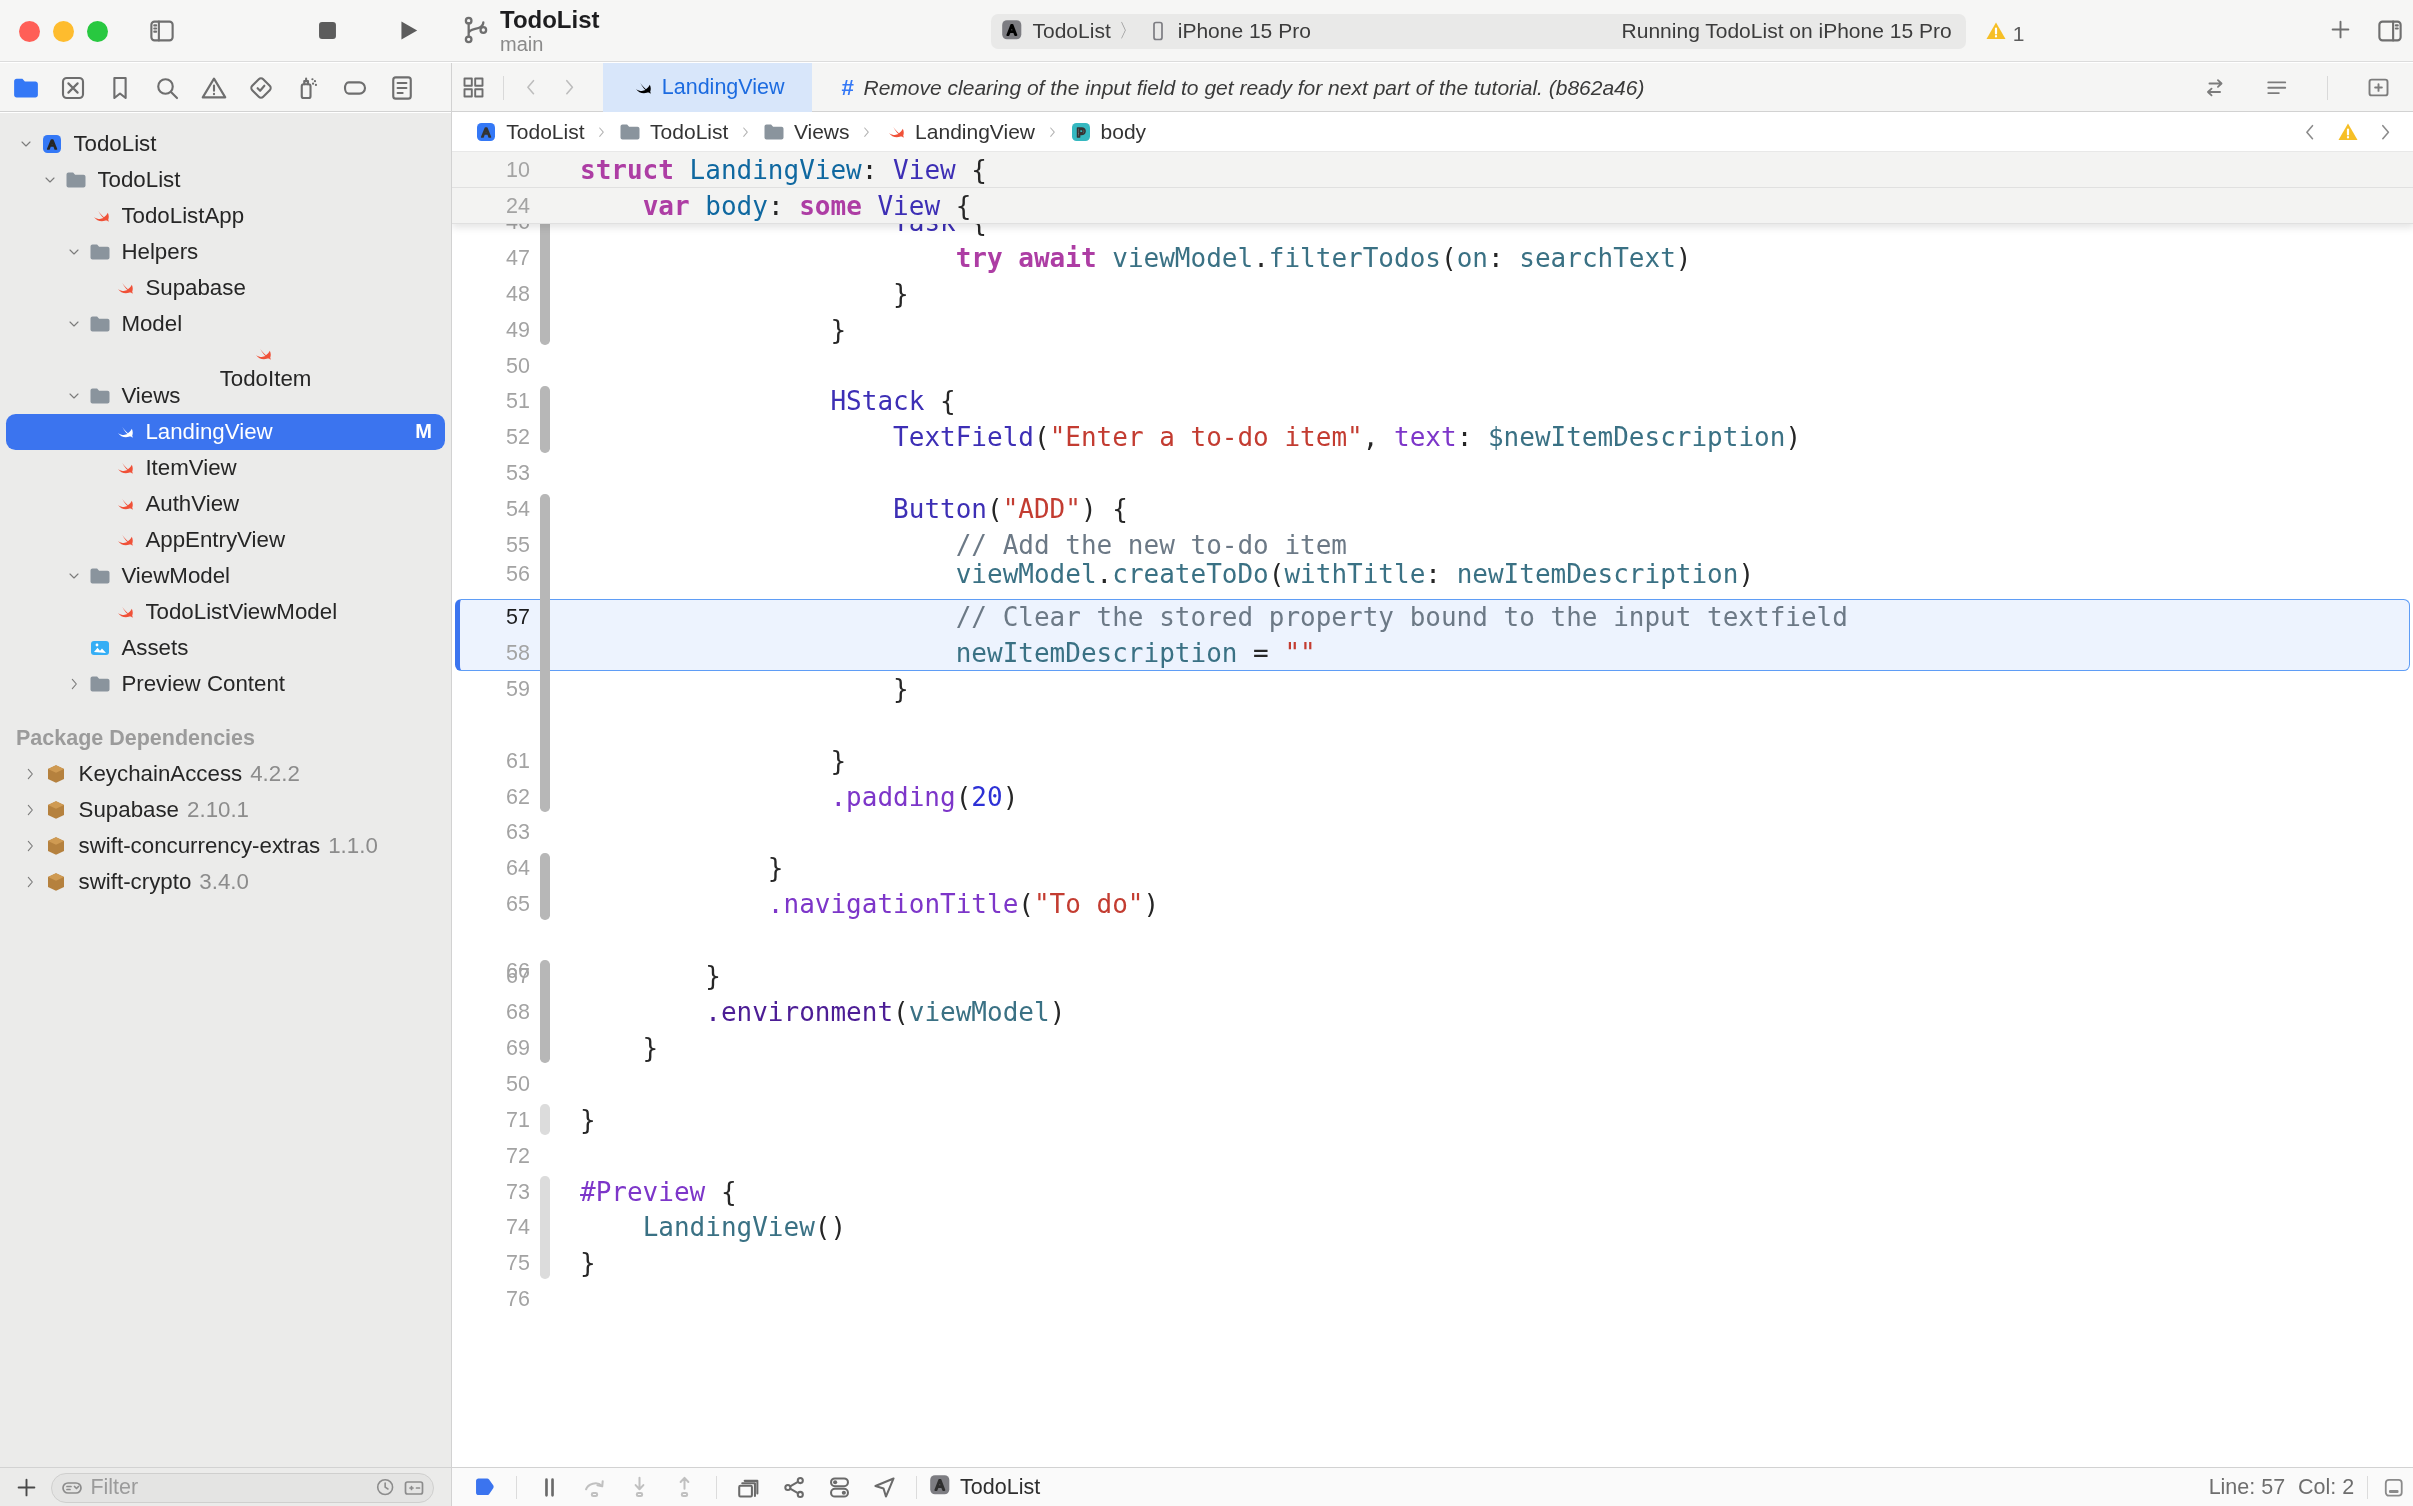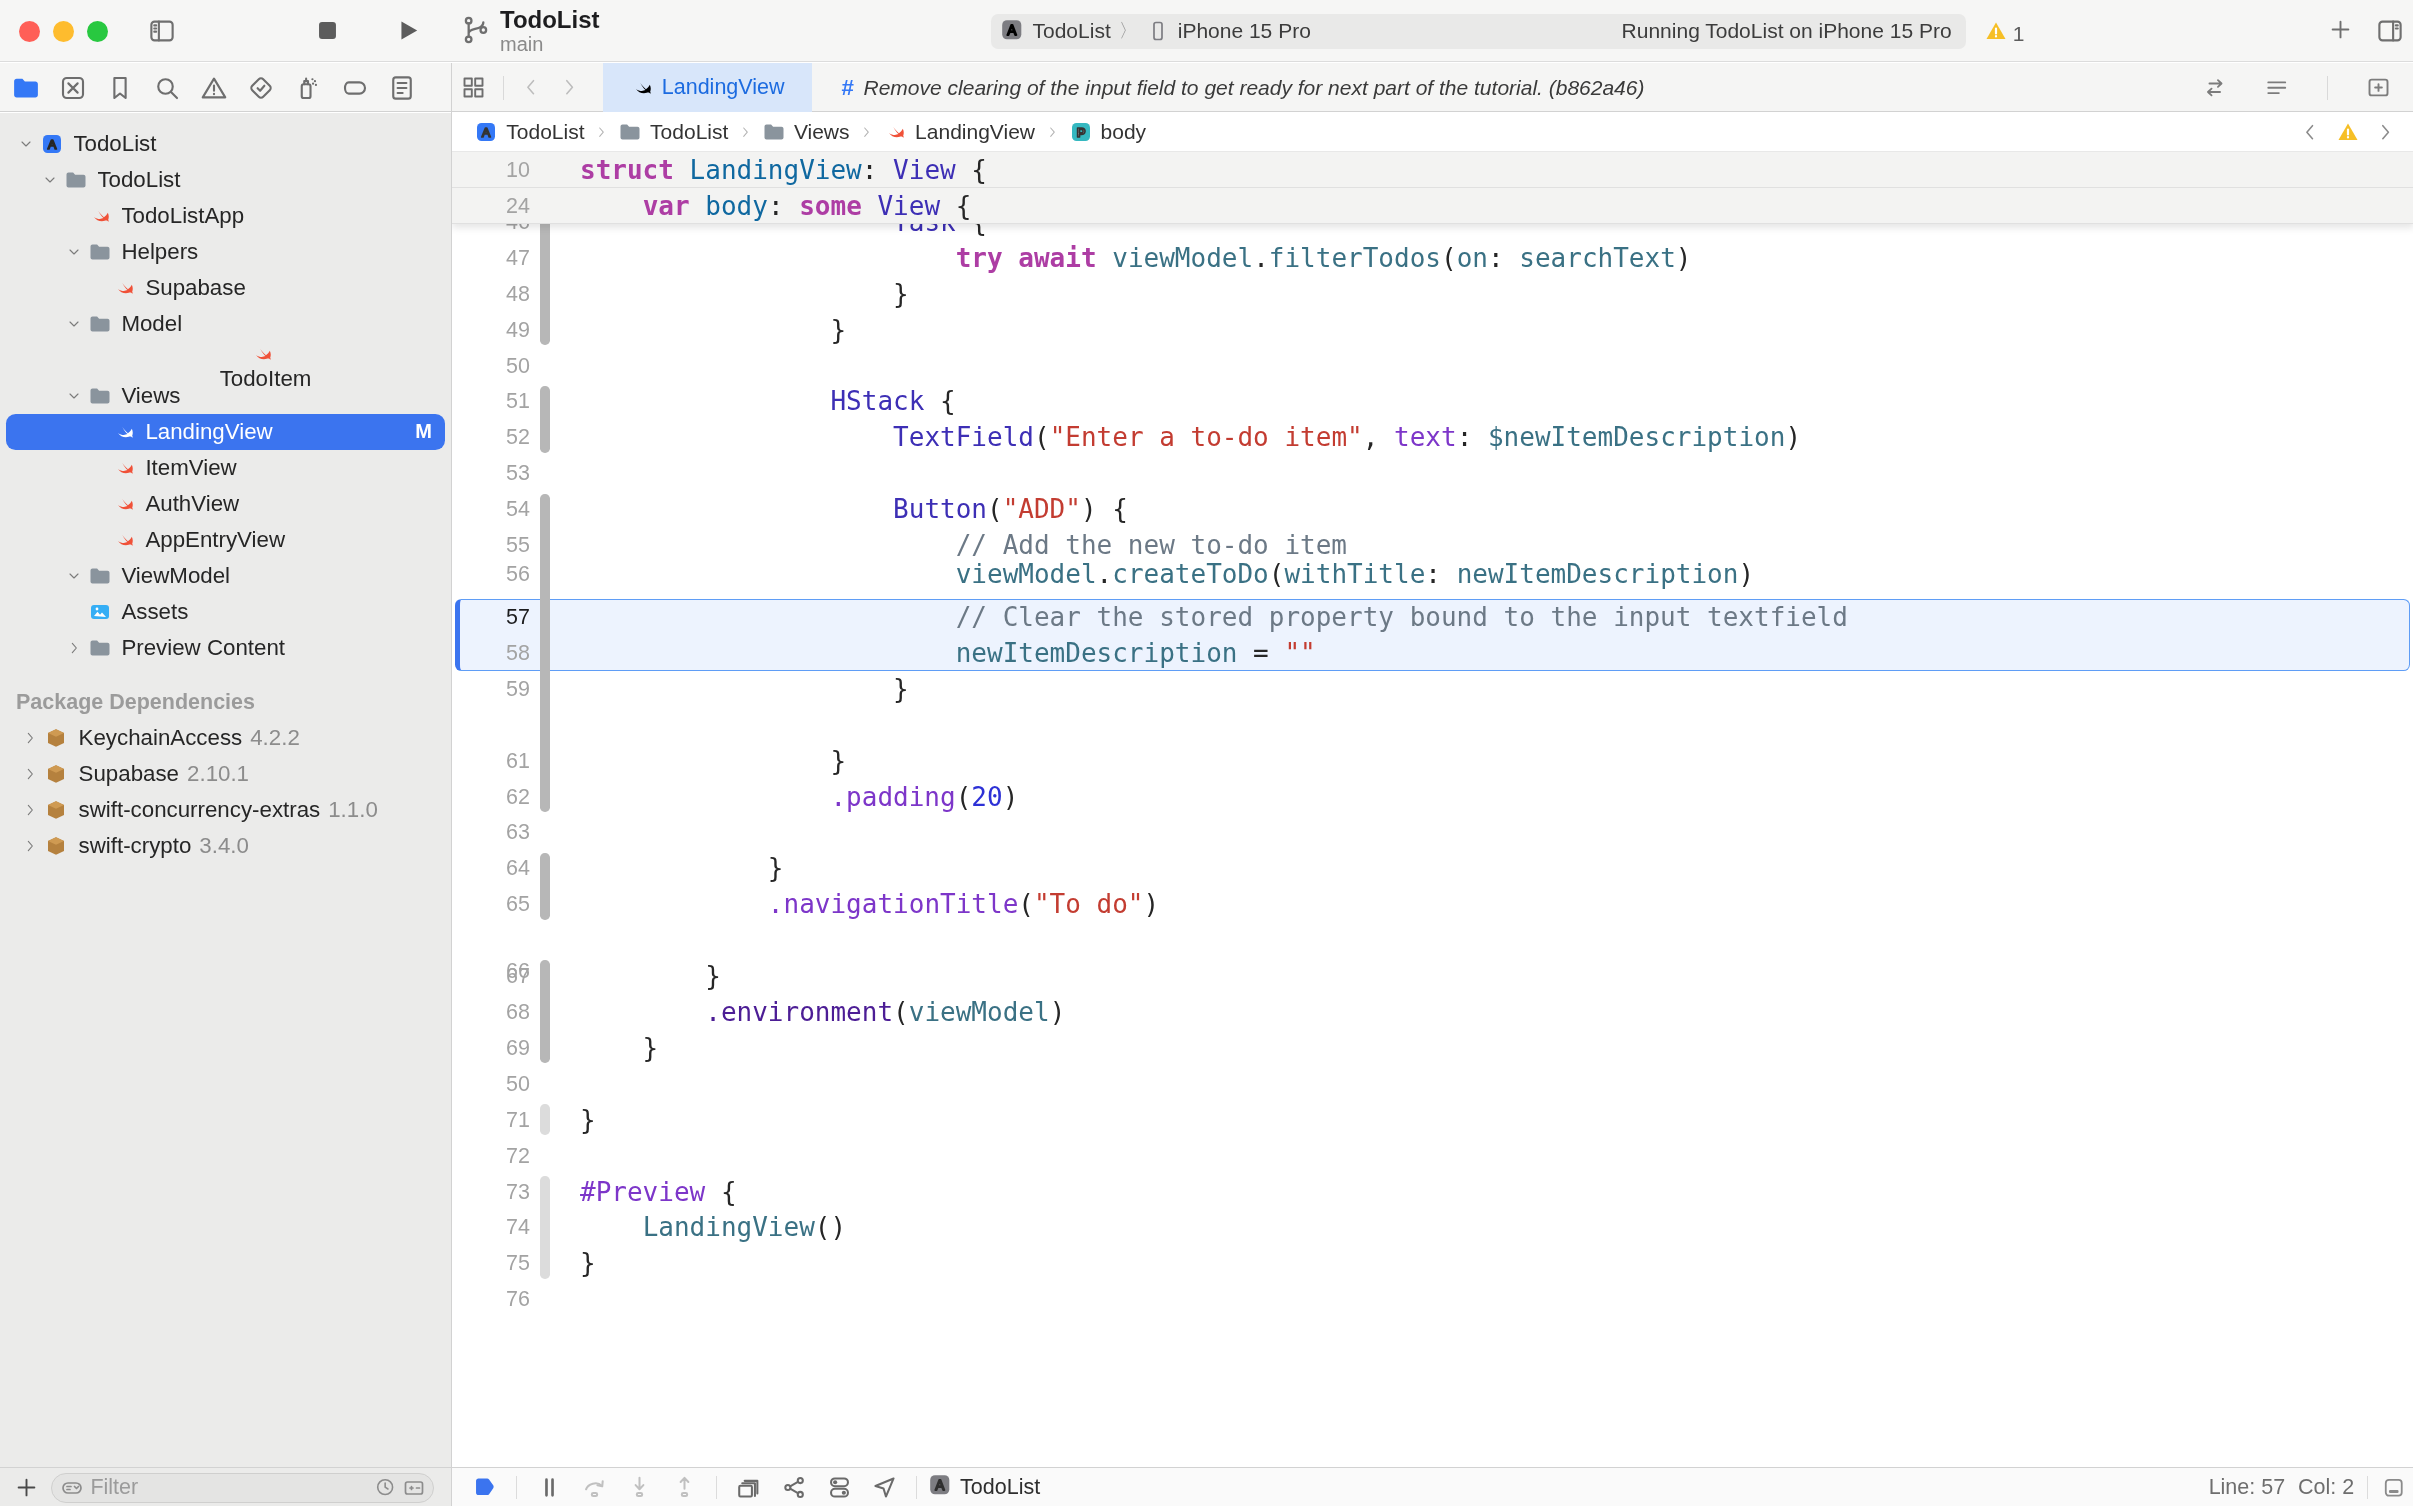--- a/index.html
+++ b/index.html
@@ -407,20 +407,29 @@
               <path d="M6 9l6 6 6-6"></path>
             </svg>
           </span>
           <span class="ticon" style="display: flex; color: rgb(138, 148, 157);">
             <svg viewBox="0 0 24 24" width="24" height="24" fill="none" stroke="currentColor" stroke-width="1.7" stroke-linecap="round" stroke-linejoin="round">
               <path d="M2.5 6.5c0-1.1.9-2 2-2h4.6l2 2.2h8.4c1.1 0 2 .9 2 2v8.8c0 1.1-.9 2-2 2h-15c-1.1 0-2-.9-2-2z" fill="currentColor" stroke="none"></path>
             </svg>
           </span>
           <span class="tlabel">ViewModel</span>
         </div>
+        <div class="trow" style="padding-left: 80px;">
+          <span class="chev"></span>
+          <span class="ticon" style="display: flex; color: rgb(240, 81, 56);">
+            <svg viewBox="0 0 24 24" width="24" height="24" fill="none" stroke="currentColor" stroke-width="1.7" stroke-linecap="round" stroke-linejoin="round">
+              <path d="M20.2 15.8c.9-2.3.7-4.9-.4-7.1-.8 1.9-2.2 3.4-3.9 4.5-2.1-1.7-4-3.8-5.5-6.1 1.3 2.6 3 5 5 7-2.8 1.4-6.3 1-9.4-1.2 2.3 3.5 6.8 5.3 10.7 3.9 1.4-.5 2.9-.2 3.7 1 .4-.7.2-1.4-.2-2z" fill="currentColor" stroke="none"></path>
+            </svg>
+          </span>
+          <span class="tlabel">TodoListViewModel</span>
+        </div>
         <div class="trow" style="padding-left: 56px;">
           <span class="chev"></span>
           <span class="ticon" style="display: flex; color: rgb(53, 174, 245);">
             <svg viewBox="0 0 24 24" width="24" height="24" fill="none" stroke="currentColor" stroke-width="1.7" stroke-linecap="round" stroke-linejoin="round">
               <rect x="3" y="5" width="18" height="14" rx="3" fill="currentColor" stroke="none"></rect>
               <path d="M6 16l3.5-4.2 2.5 3 2-2.4 4 4.6z" fill="#fff" stroke="none"></path>
               <circle cx="9" cy="9" r="1.4" fill="#fff" stroke="none"></circle>
             </svg>
           </span>
           <span class="tlabel">Assets</span>

